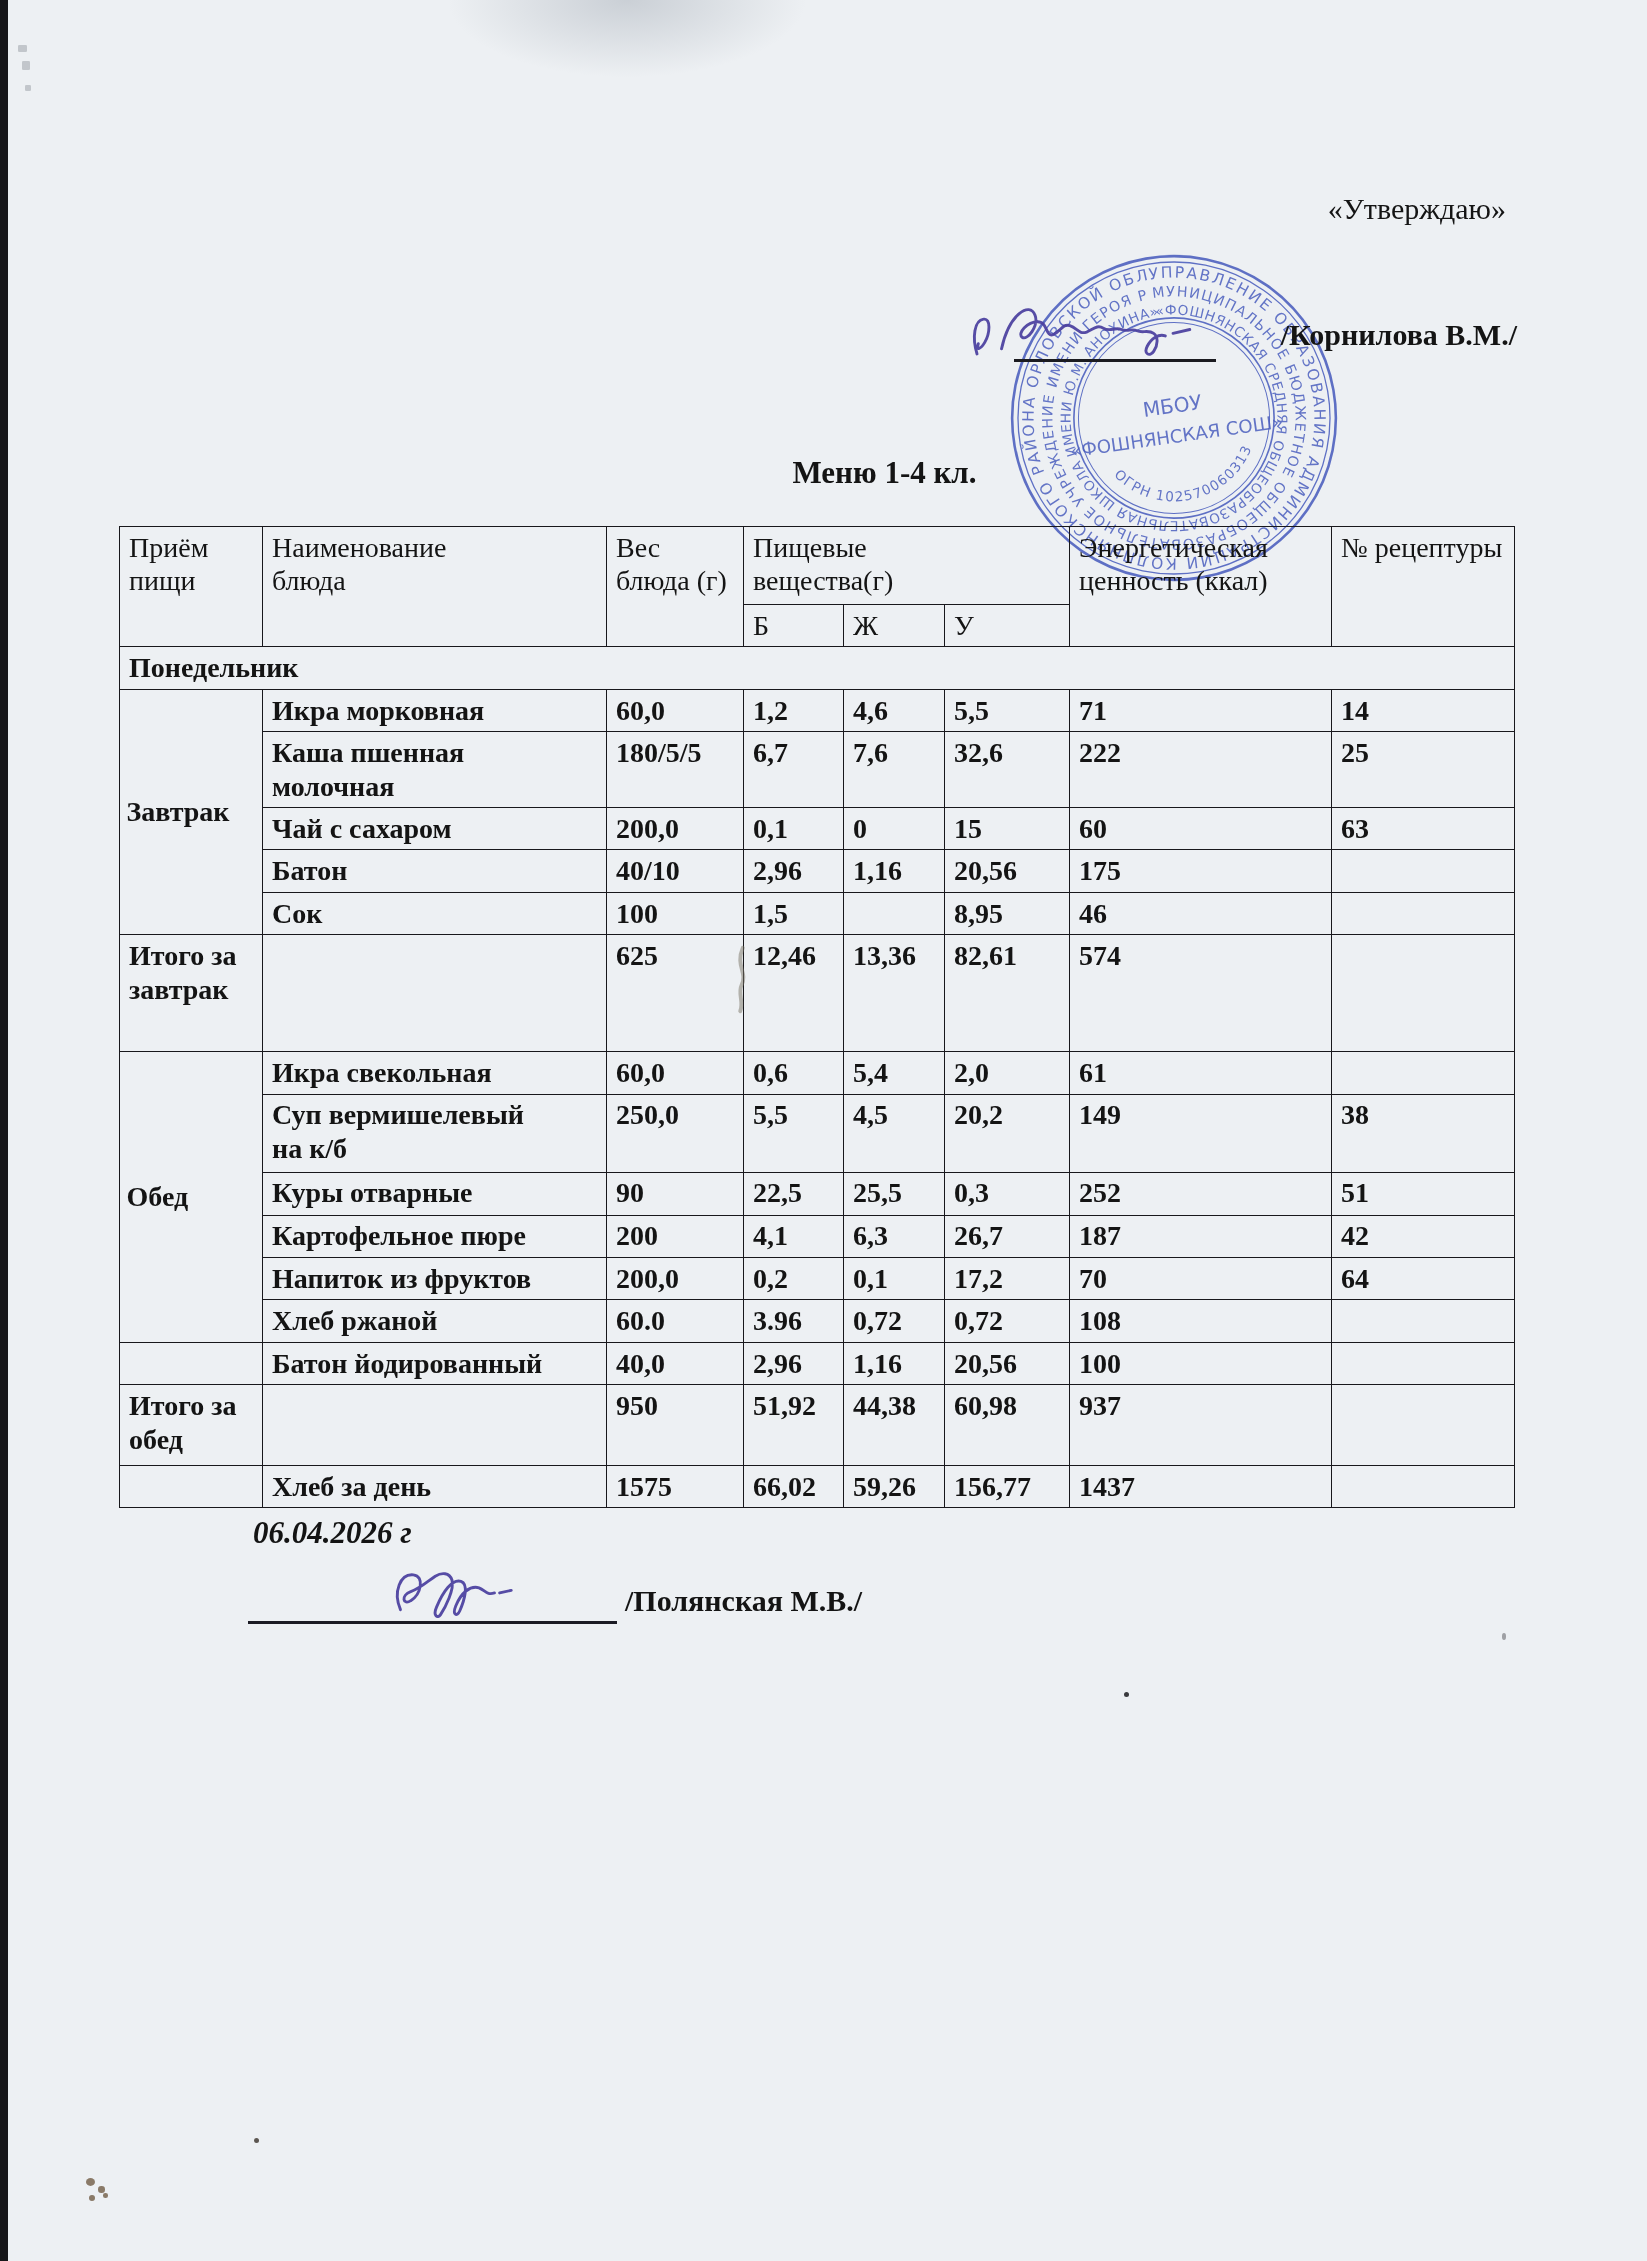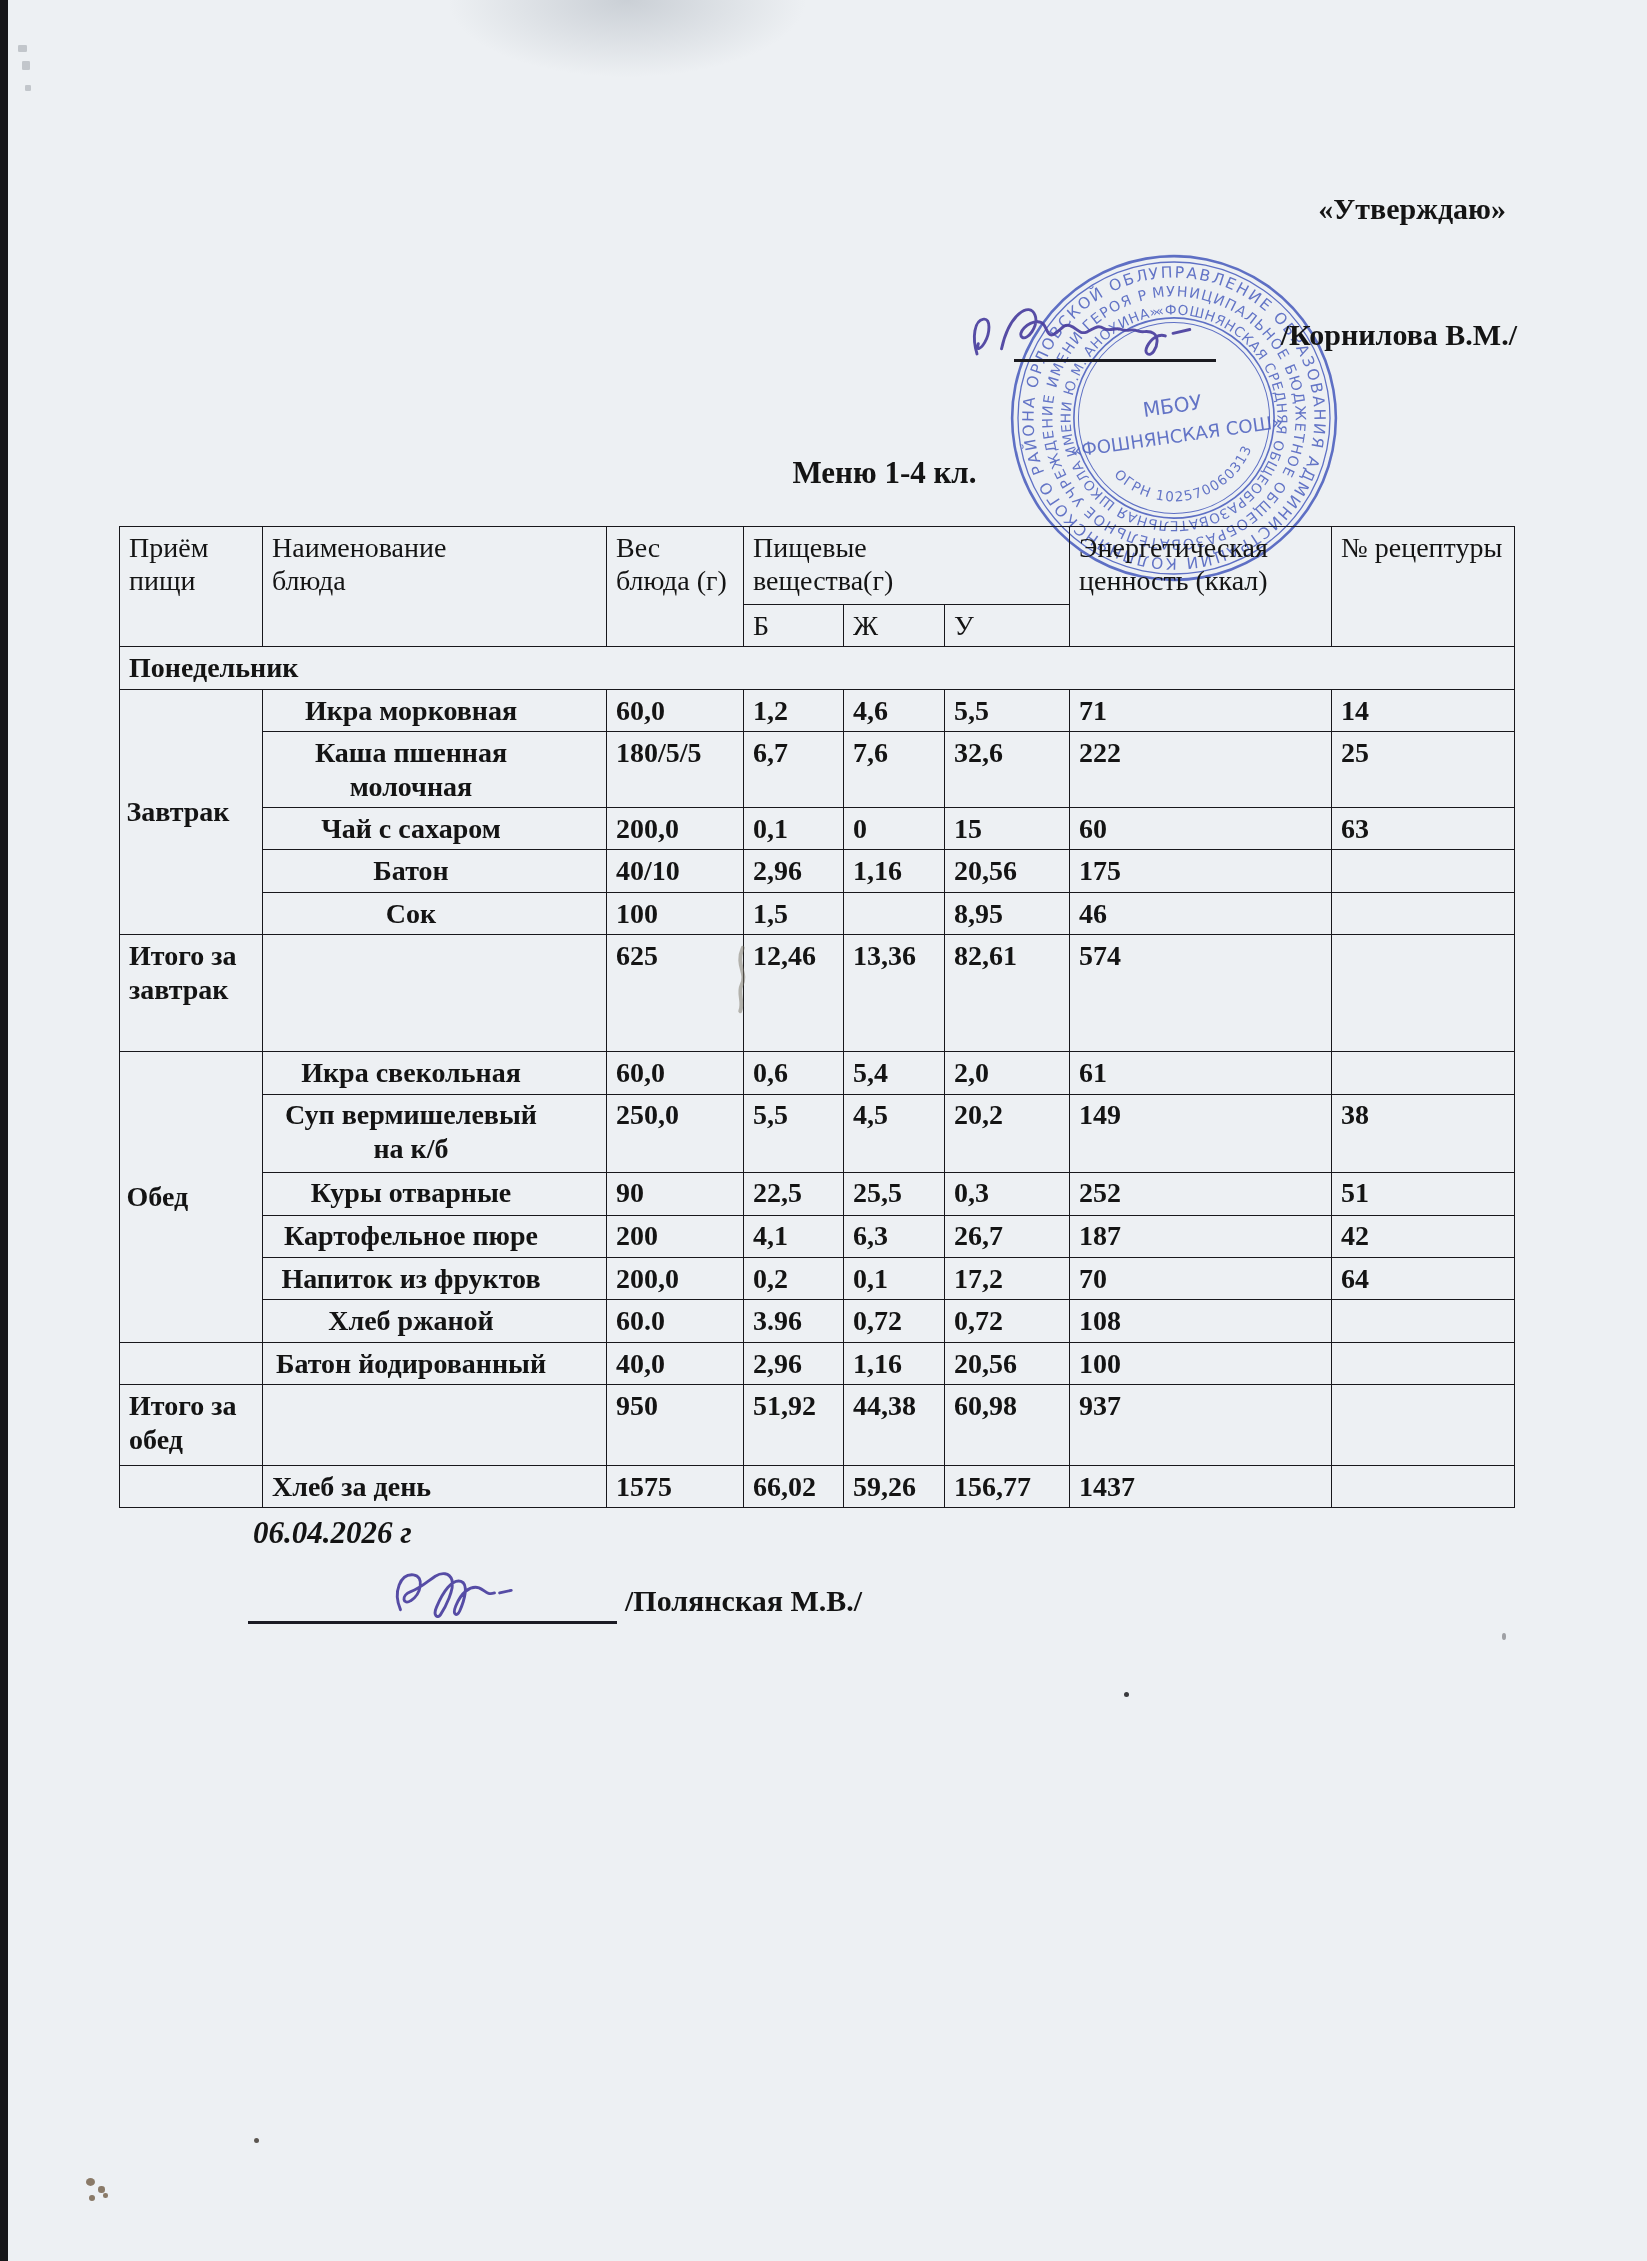--- a/index.html
+++ b/index.html
@@ -12,21 +12,21 @@
   
   .scan-strip { position:absolute; left:0; top:0; width:8.4px; height:2261px; background:#17171a; }
   .crease {
     position:absolute; left:446px; top:0; width:362px; height:78px;
     background:radial-gradient(ellipse at 50% 0%, rgba(160,168,178,.45), rgba(160,168,178,0) 70%);
   }
   .speck { position:absolute; border-radius:50%; background:#8a7a68; }
   .pencil-mark { position:absolute; background:#b7bbc1; border-radius:1.3px; opacity:.8; }
 
   
-  .approval-line { position:absolute; font-weight:bold; font-size:30px; white-space:nowrap; }
+  .approval-line { position:absolute; font-weight:normal; font-size:30px; white-space:nowrap; }
   .line-utv   { top:192px;  right:141px; }
   .line-dir   { top:260px;  right:133px; }
   .korn-row   { position:absolute; top:318px; right:130px; font-weight:bold; font-size:30px; white-space:nowrap; }
   .korn-underline { position:absolute; left:1014px; top:359px; width:202px; height:3.2px; background:#1b1b20; }
   .sig-svg { position:absolute; }
   .korn-sig { left:968px; top:292px; width:245px; height:84px; }
 
   
   .stamp { position:absolute; left:1005px; top:249px; width:338px; height:338px;
            transform:rotate(-10deg); mix-blend-mode:multiply; }
@@ -38,21 +38,21 @@
   
   .menu-table { position:absolute; left:119px; top:526px; border-collapse:collapse;
                 table-layout:fixed; width:1396px; font-size:28px; font-weight:bold; }
   .menu-table td, .menu-table th {
     border:1.9px solid #18181c; vertical-align:top; text-align:left;
     padding:3.9px 5.2px 3.9px 9px; line-height:1.2; overflow:hidden;
   }
   .menu-table th { font-weight:normal; }
   .hdr-inner-dish { max-width:220px; }
   .hdr-inner-nutr { max-width:194px; }
-  .dish-inner { max-width:278px;text-align:center; }
+  .dish-inner { max-width:278px; }
   td.meal-mid { vertical-align:middle; padding-left:6.5px; }
   .smudge { position:absolute; left:722px; top:944px; width:39px; height:71px; }
 
   
   .footer-date { position:absolute; left:253px; top:1515px; font-size:31px; font-weight:bold;font-style:italic; }
   .cook-underline { position:absolute; left:248px; top:1621px; width:369px; height:3.2px; background:#1b1b24; }
   .cook-sig { left:385px; top:1553px; width:161px; height:76px; }
   .cook-name { position:absolute; left:625px; top:1584px; font-size:30px; font-weight:bold; white-space:nowrap; }
 </style>
 </head>

